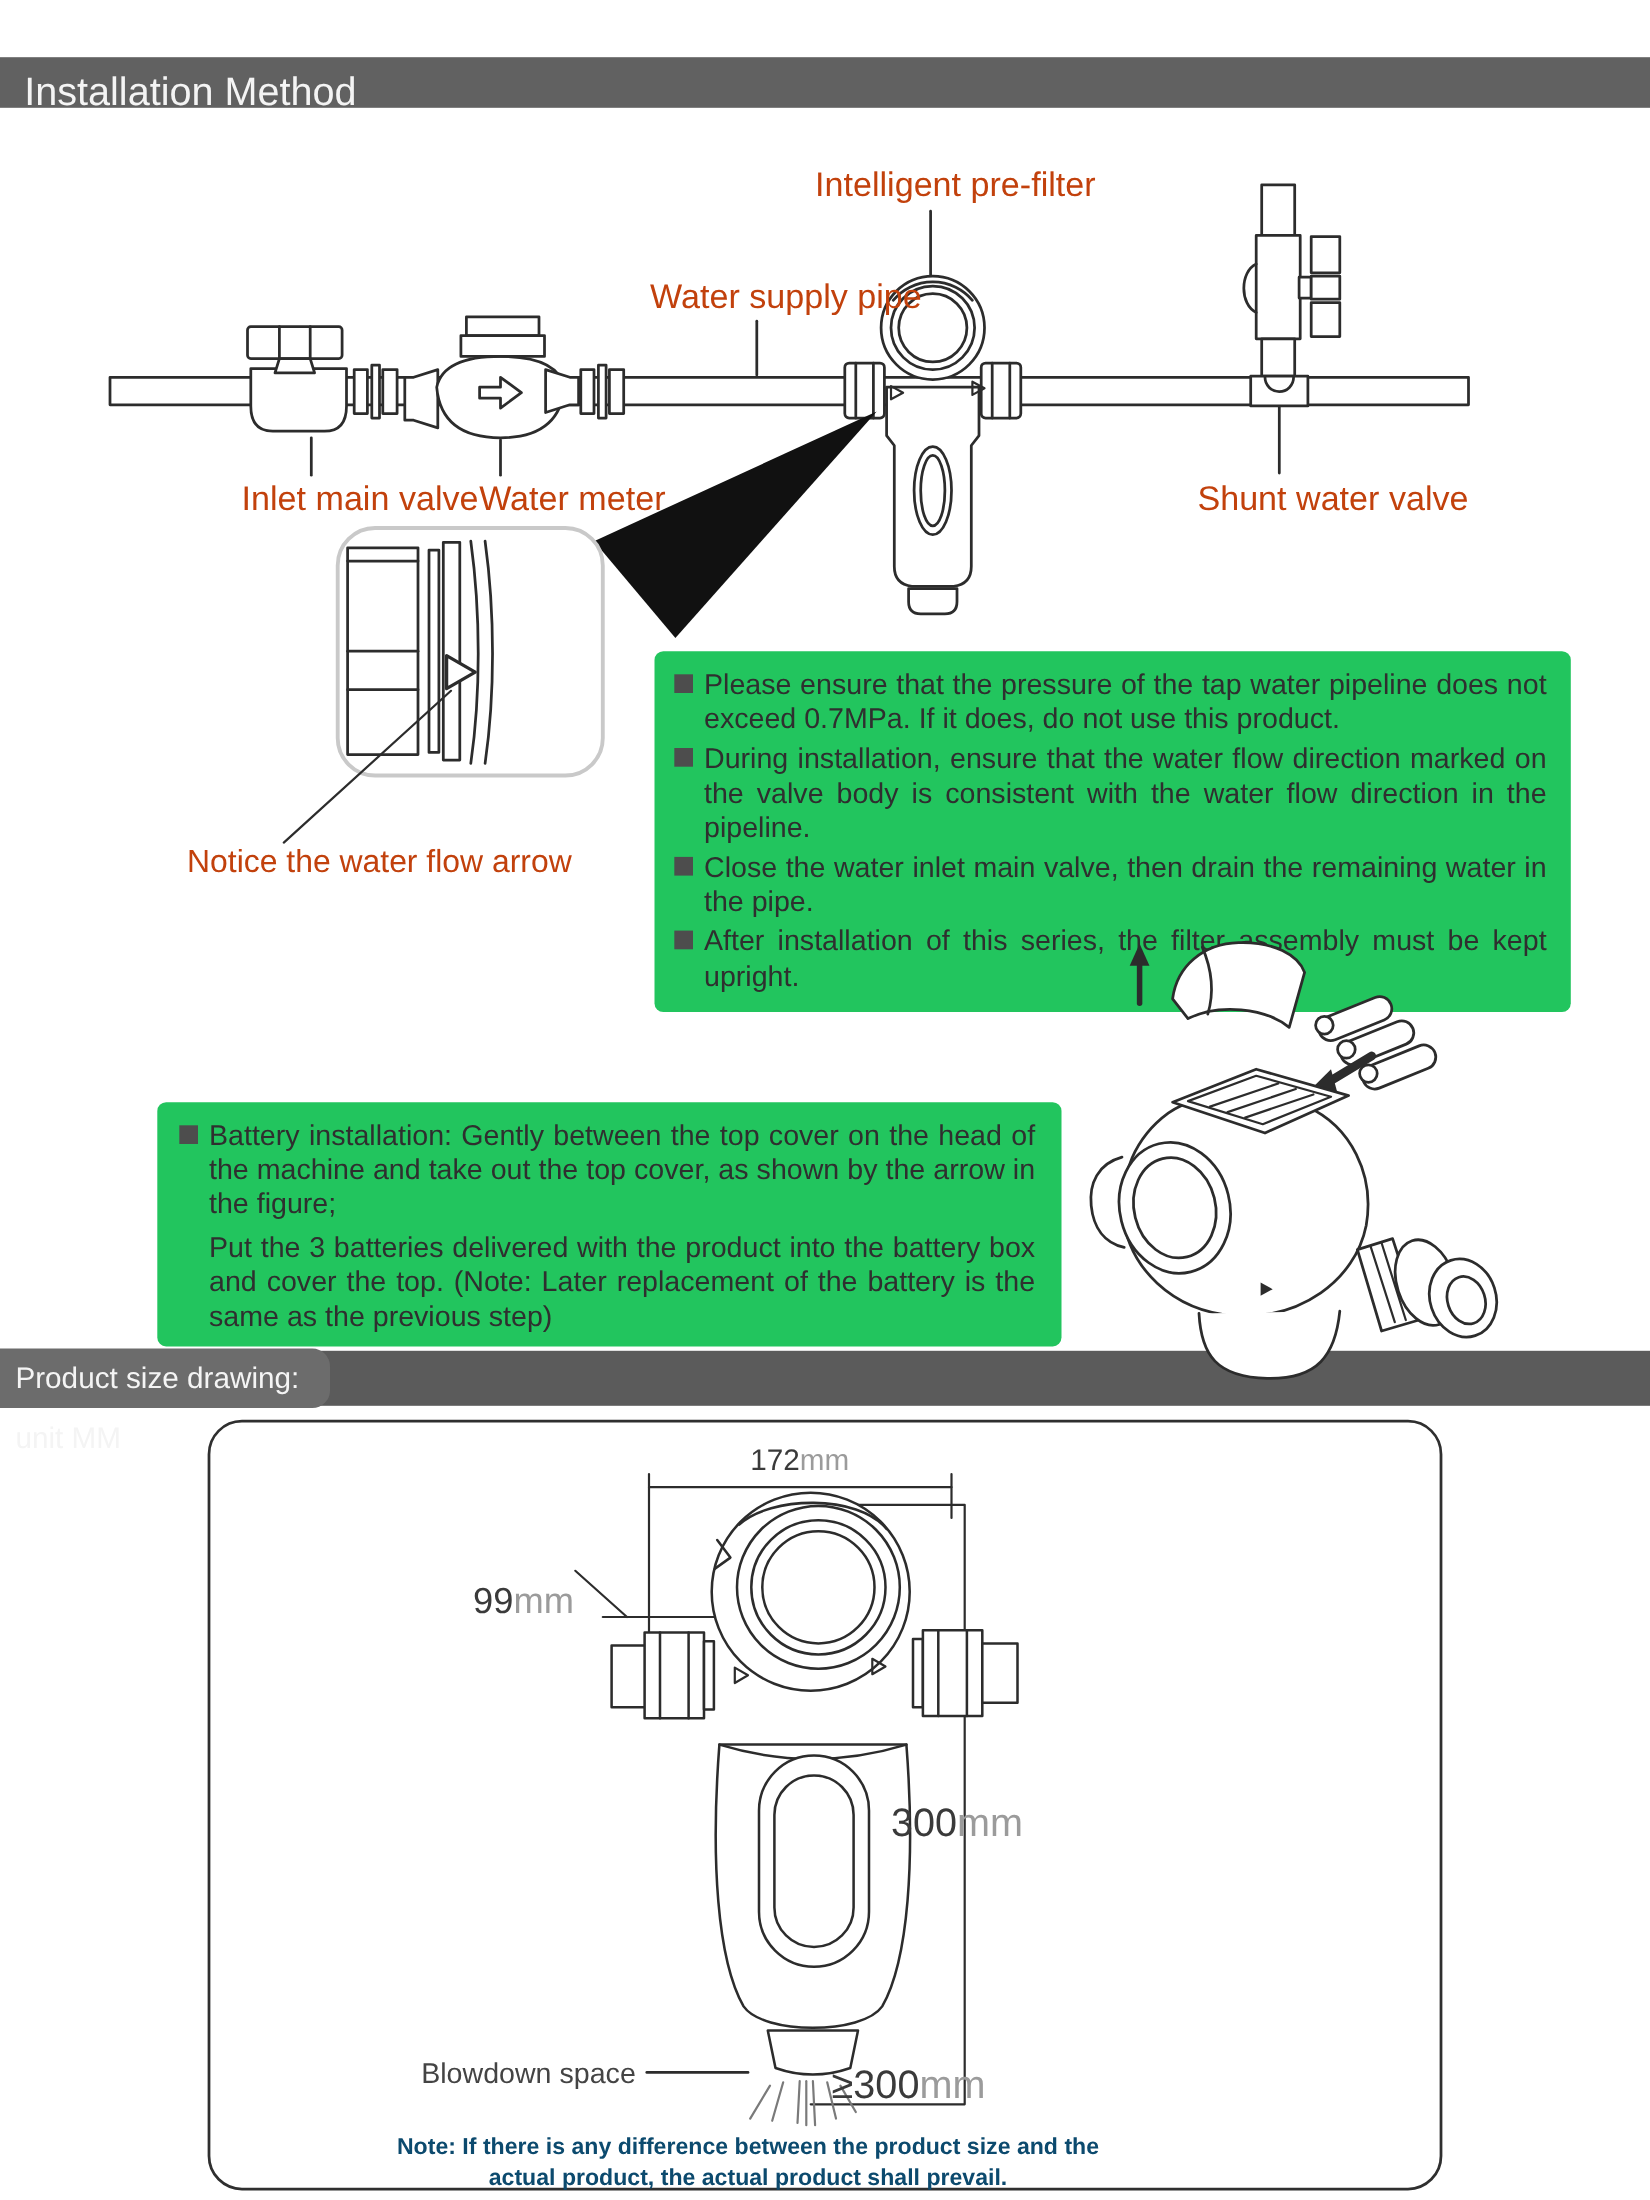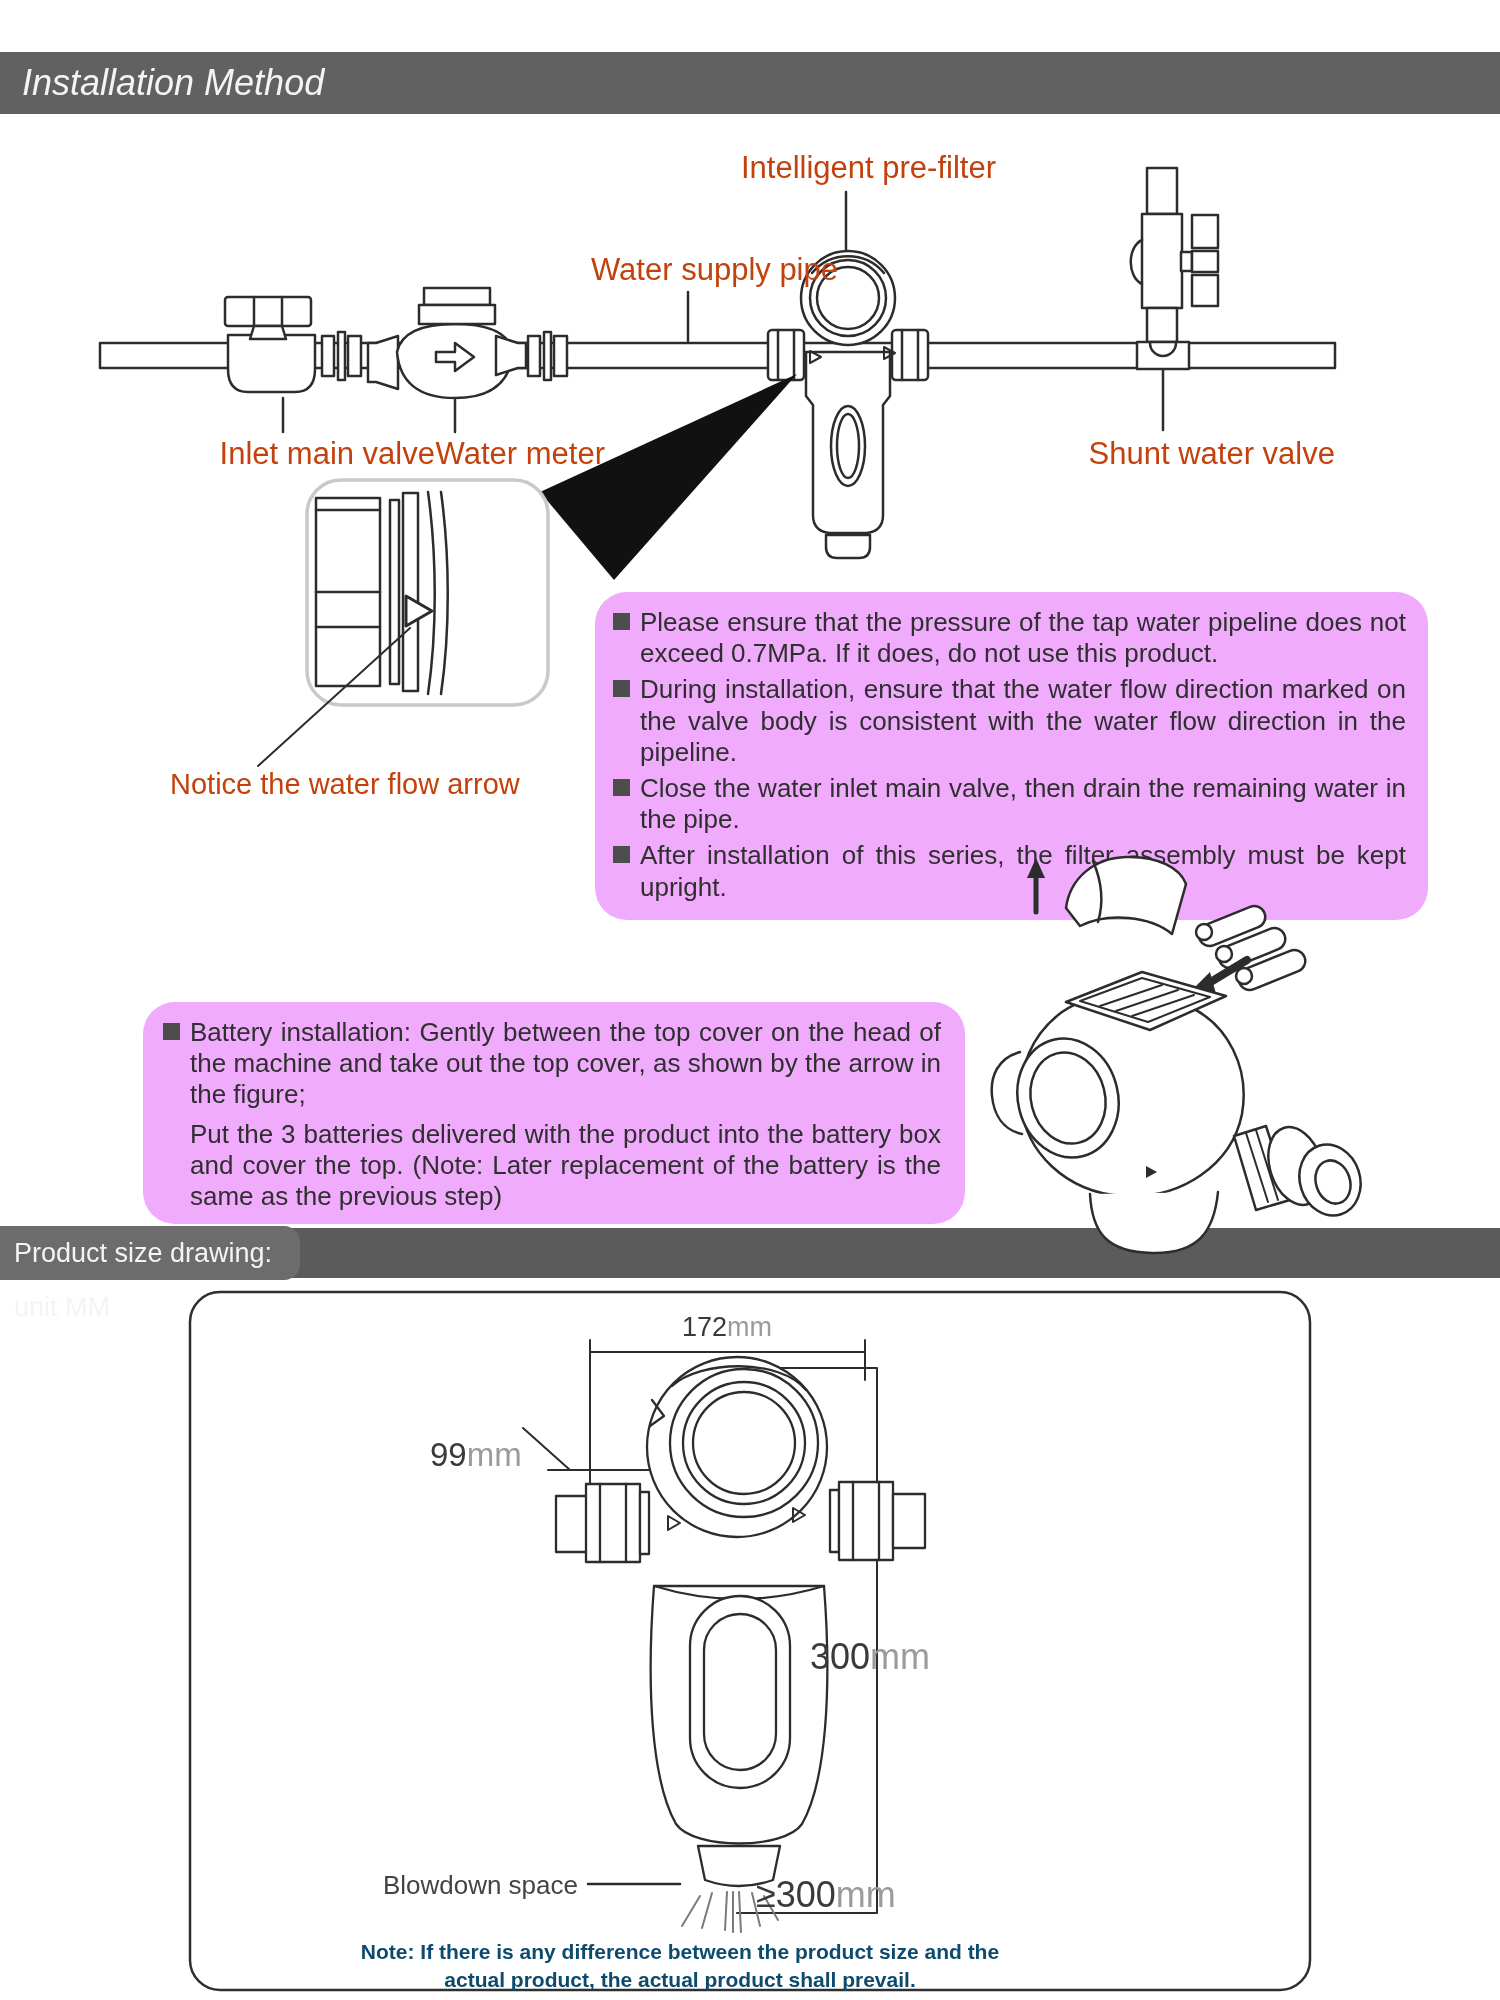--- a/index.html
+++ b/index.html
@@ -1,29 +1,29 @@
 <!DOCTYPE html>
 <html><head>
 <meta charset="utf-8">
 <style>
   html,body{margin:0;padding:0;background:#ffffff;}
   .page{position:relative;width:1500px;height:2000px;background:#ffffff;overflow:hidden;
         font-family:"Liberation Sans","DejaVu Sans",sans-serif;color:#2b2b2b;}
   .abs{position:absolute;}
   
   .bar{position:absolute;left:0;width:1500px;background:#616161;color:#f4f4f4;}
-  .bar1{top:52px;height:62px;line-height:62px;font-size:36px;padding-left:22px;box-sizing:border-box;font-style:italic;}
+  .bar1{top:52px;height:46px;line-height:62px;font-size:36px;padding-left:22px;box-sizing:border-box;}
   .bar2{top:1228px;height:50px;background:#5b5b5b;}
   .bar2-tab{position:absolute;left:0;top:1226px;height:54px;width:300px;background:#6c6c6c;
             border-radius:0 16px 16px 0;color:#f4f4f4;font-size:27px;line-height:54px;
             padding-left:14px;box-sizing:border-box;z-index:2;}
   
   .dlabel{position:absolute;font-size:31px;color:#c2410c;text-align:right;white-space:nowrap;}
   
-  .panel{position:absolute;background:#f0abfc;border-radius:32px;box-sizing:border-box;
+  .panel{position:absolute;background:#22c55e;border-radius:8px;box-sizing:border-box;
          font-size:26px;line-height:1.2;color:#2f2f2f;}
   .panel-notes{left:595px;top:592px;width:833px;padding:15px 22px 12px 18px;}
   .panel-batt{left:143px;top:1002px;width:822px;padding:15px 24px 12px 20px;}
   .nitem{display:flex;margin-bottom:5px;}
   .sq{flex:none;width:17px;height:17px;background:#4d4d4d;margin:6px 10px 0 0;}
   .jtext{text-align:justify;}
   .batt-cont{margin:8px 0 0 27px;text-align:justify;}
   
   .dim{position:absolute;white-space:nowrap;color:#3a3a3a;}
   .dim .unit{color:#9b9b9b;}

